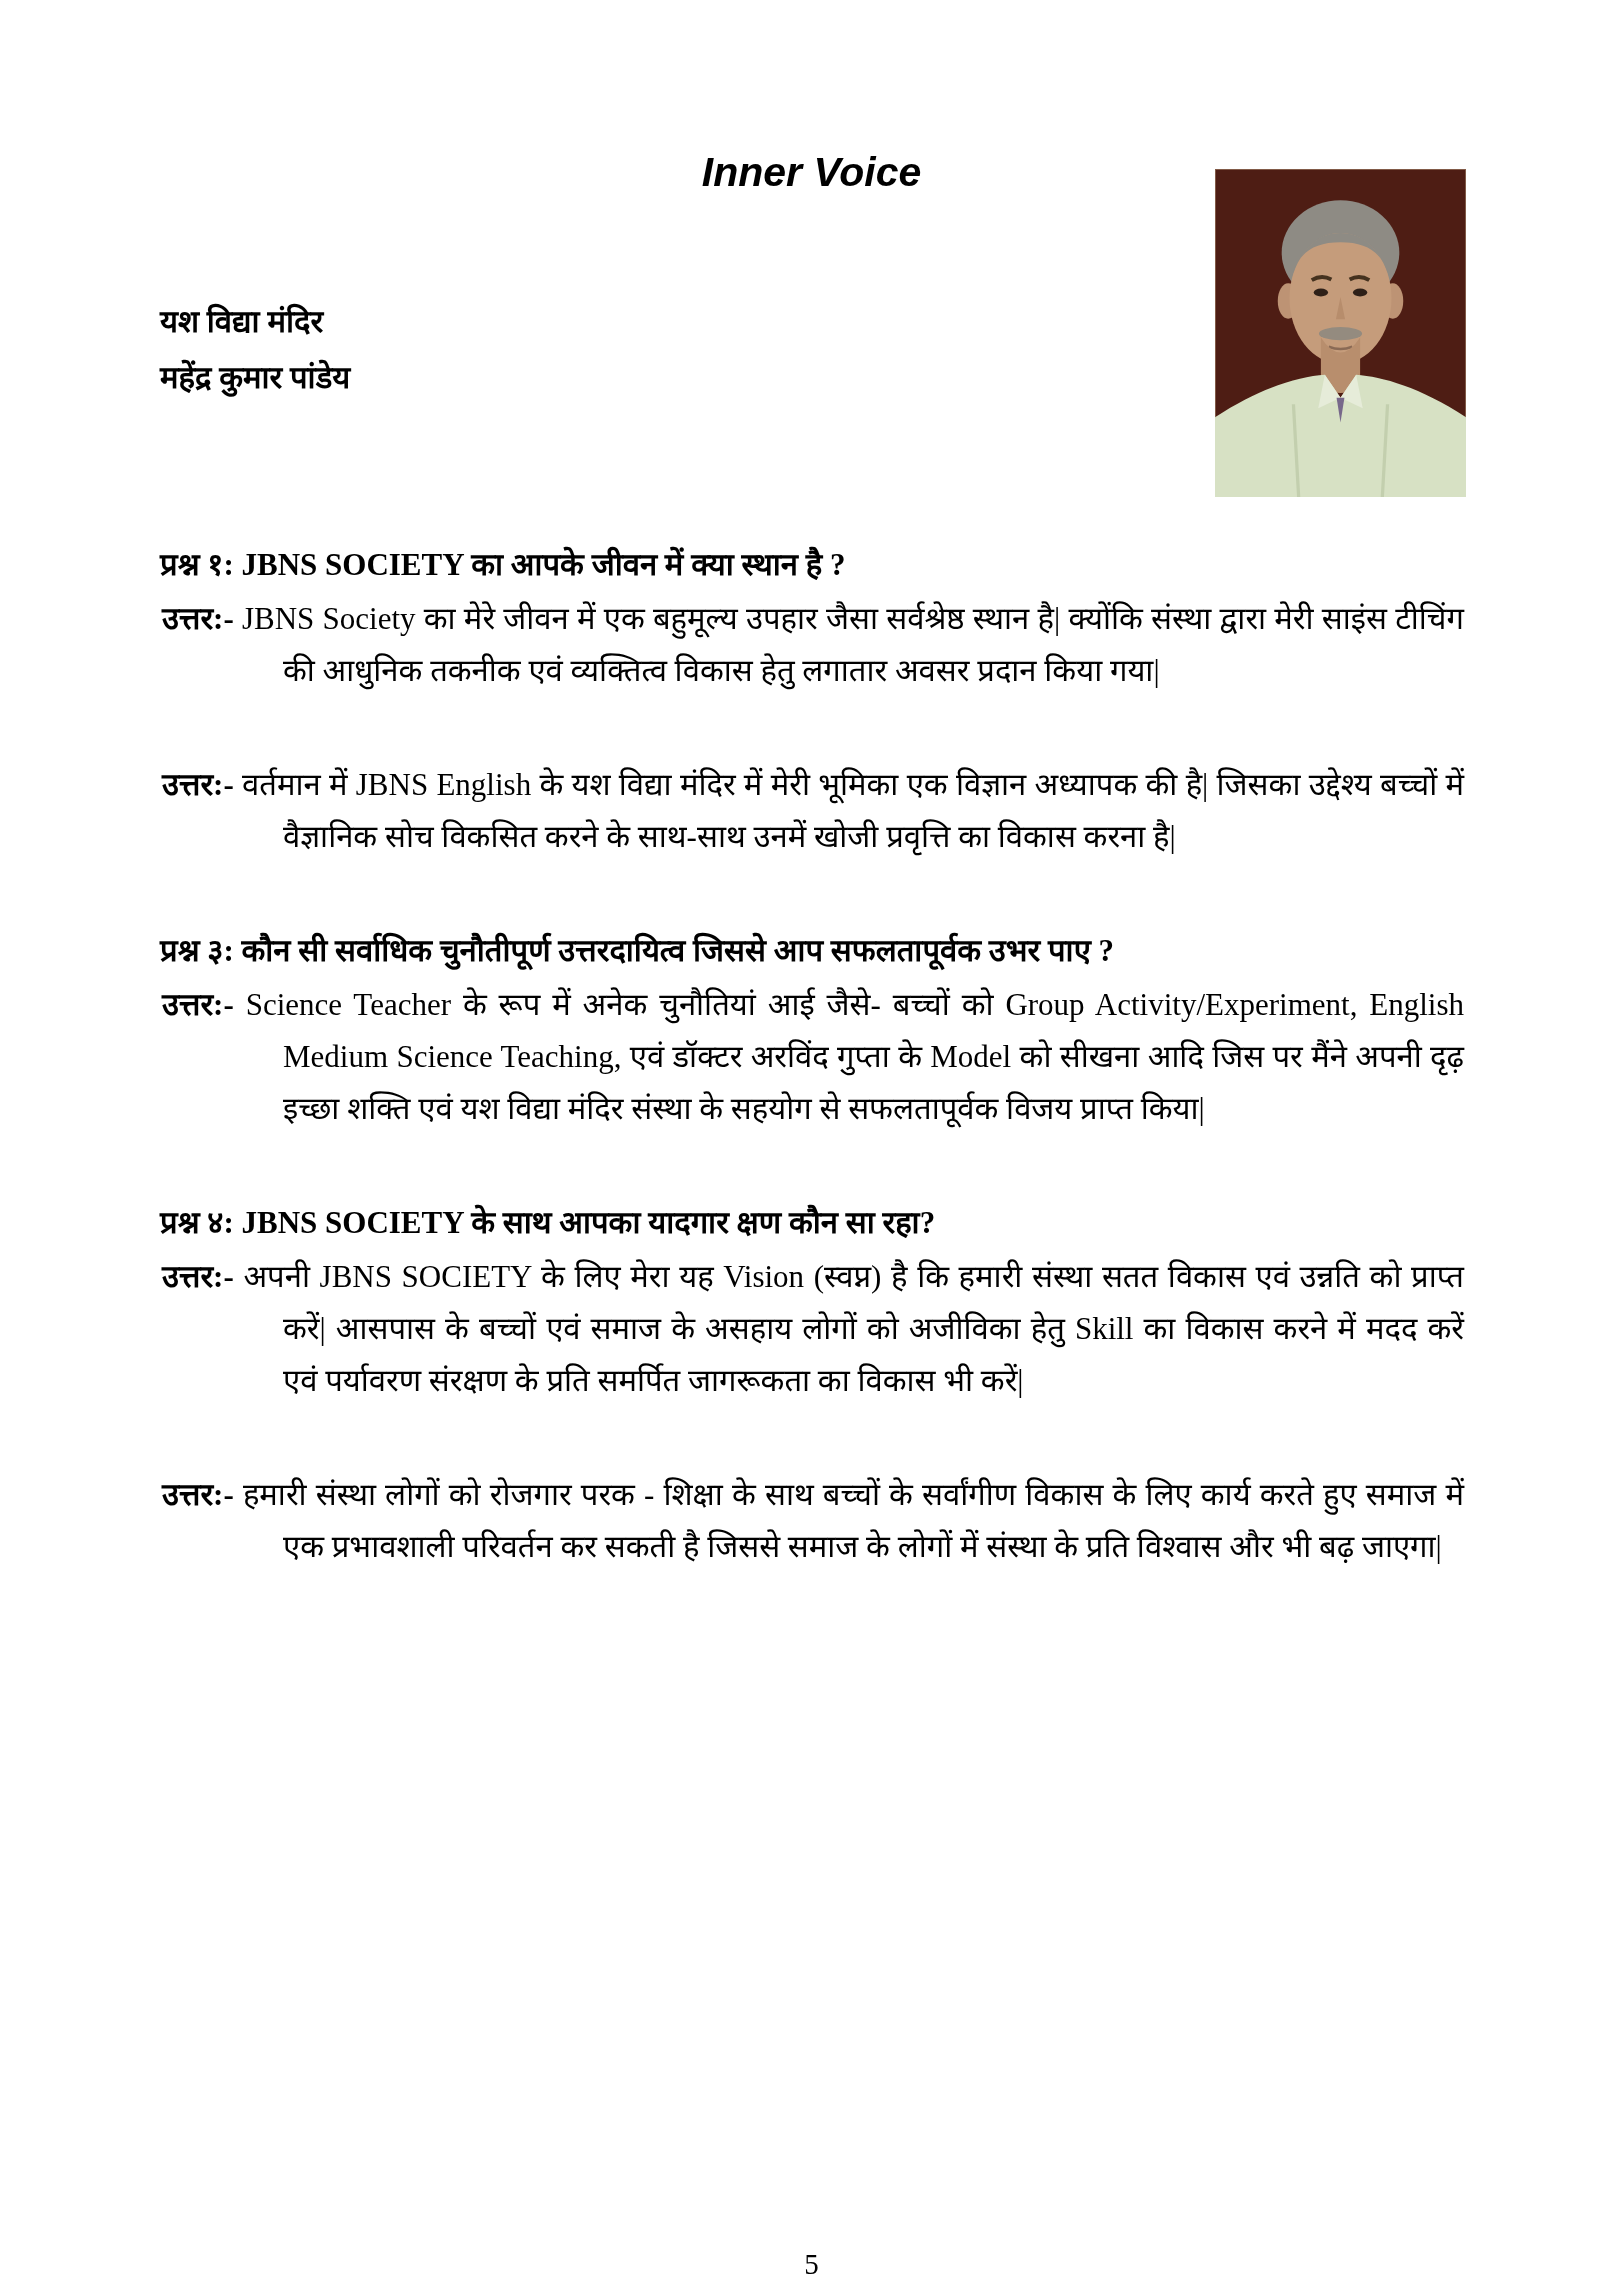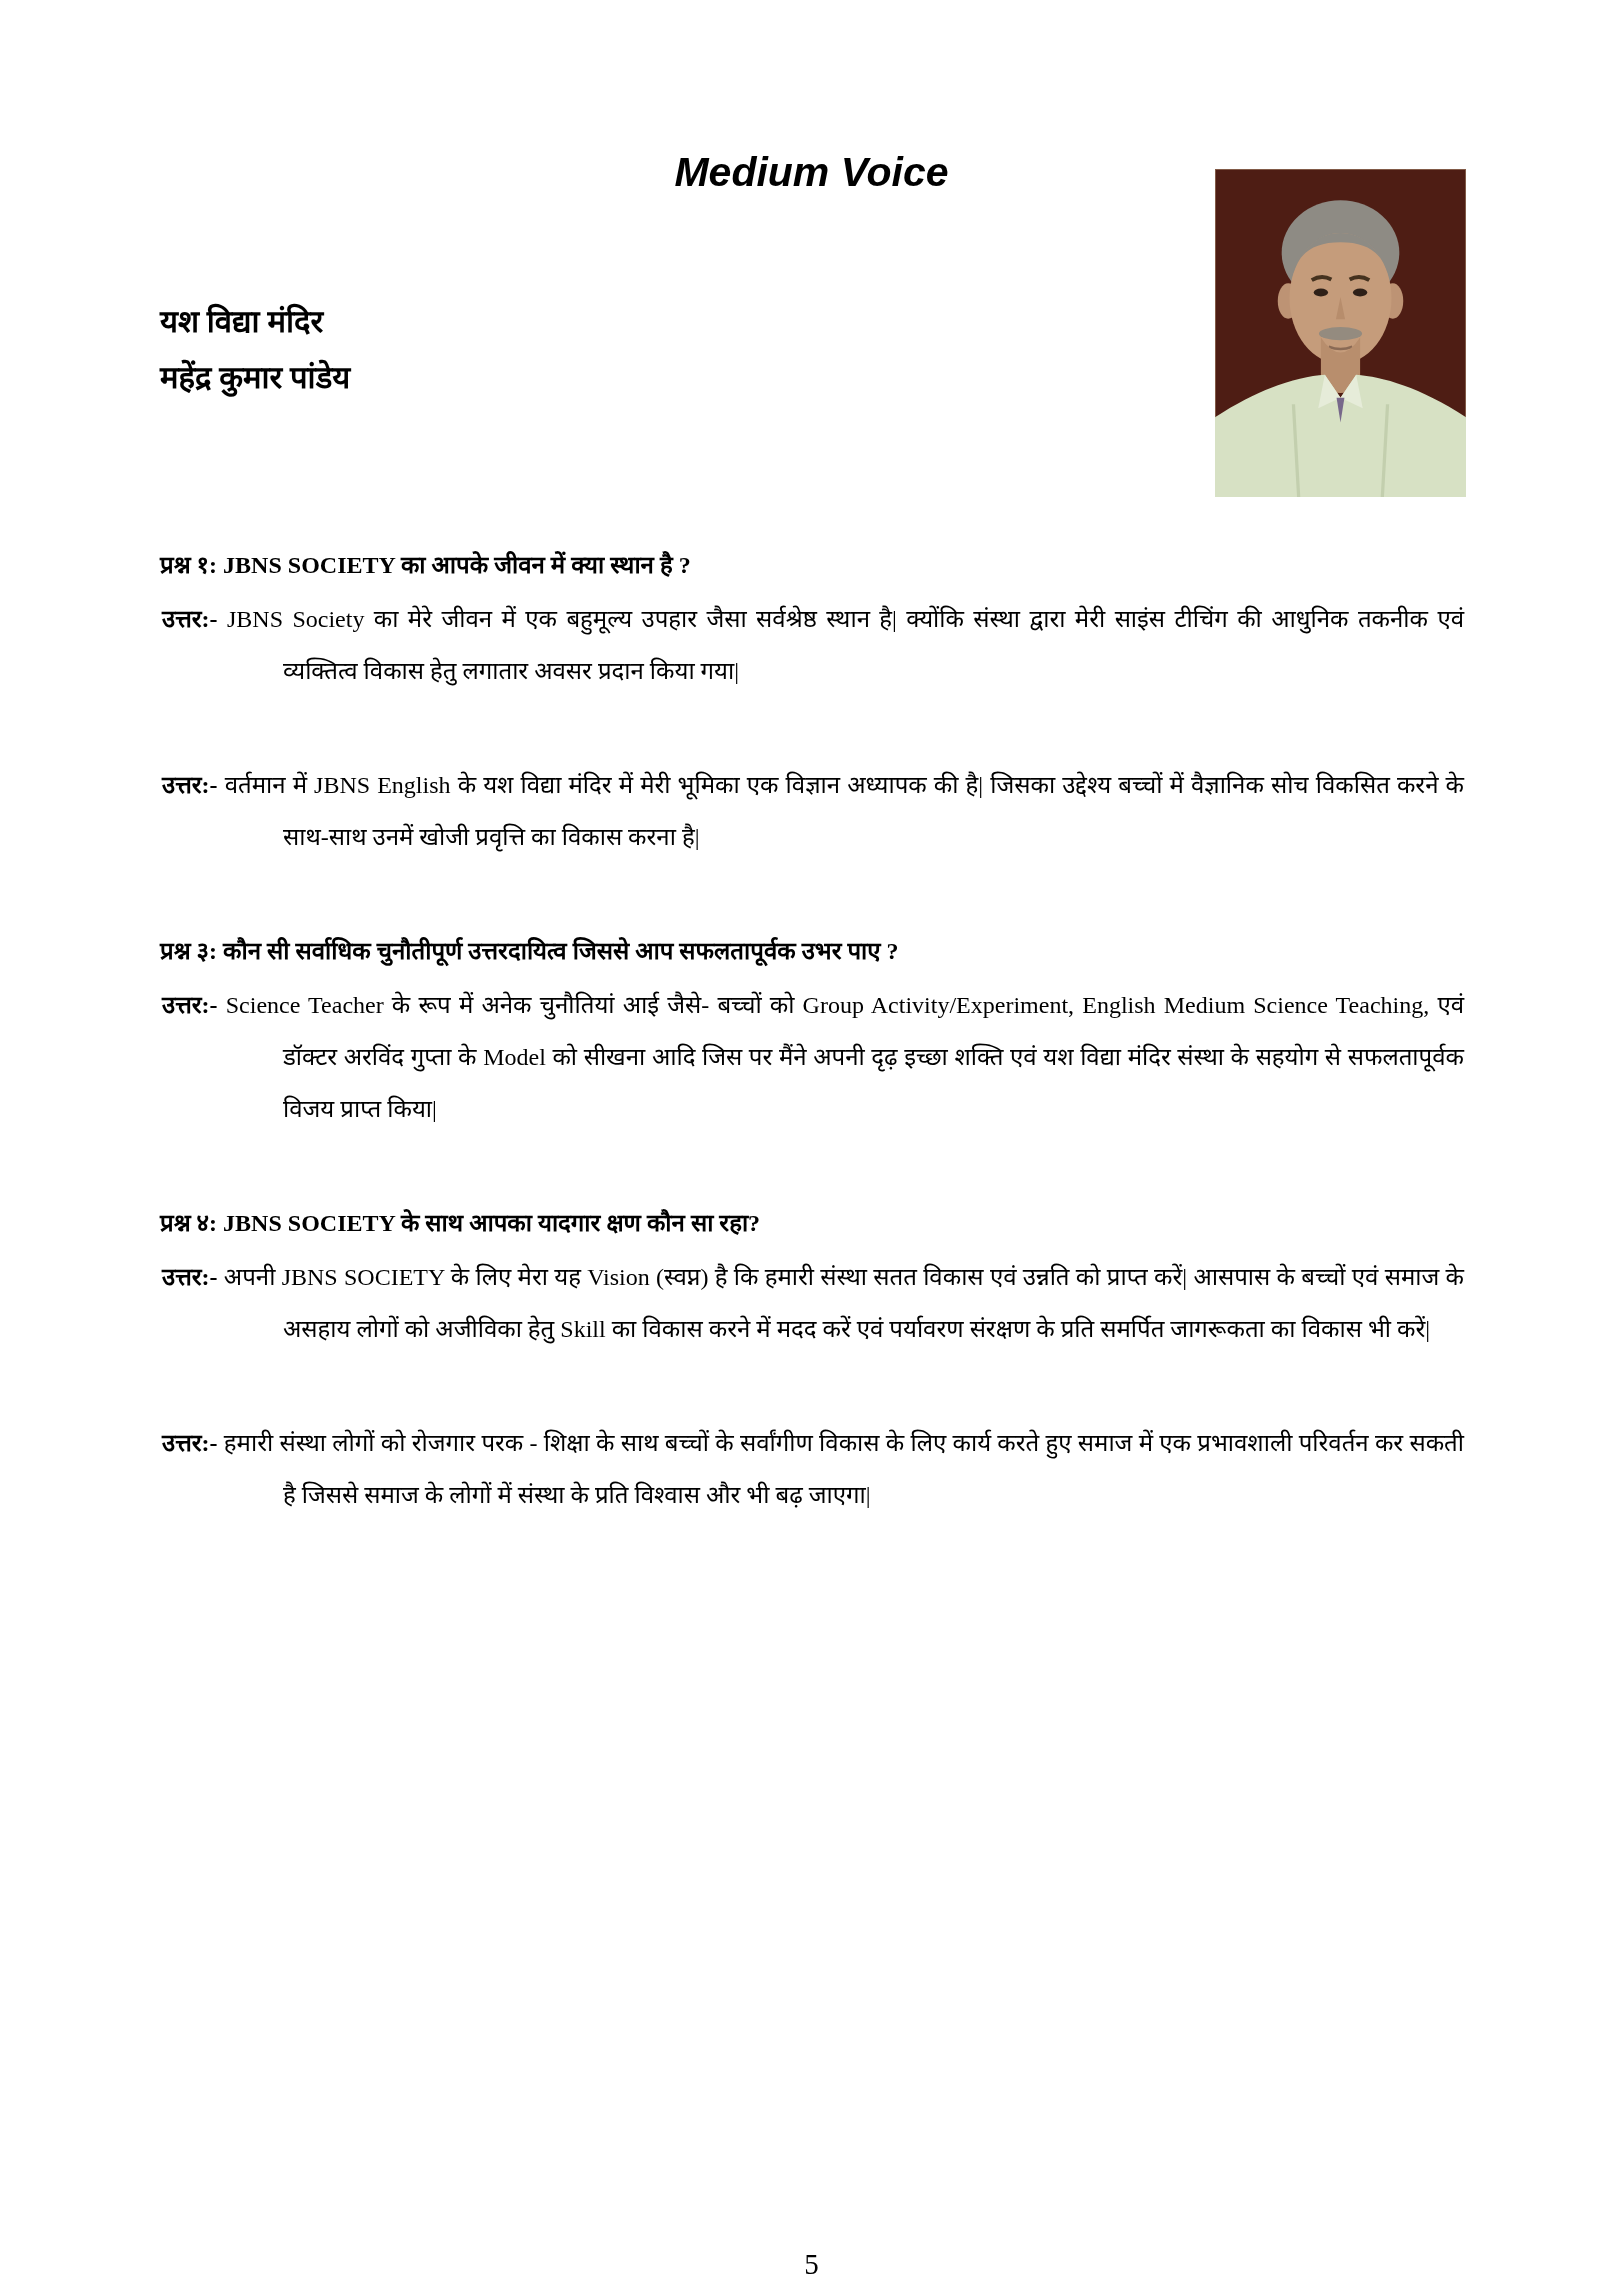--- a/index.html
+++ b/index.html
@@ -33,21 +33,21 @@
   .photo-frame svg { display: block; width: 100%; height: 100%; }
   .author-block {
     margin: 98px 0 0 160px;
     font-weight: bold;
     font-size: 31px;
     line-height: 56px;
   }
   .content {
     margin: 0 157px 0 160px;
   }
-  .qa-block { margin-top: 62px; font-size: 24px; line-height: 52px; }
+  .qa-block { margin-top: 62px; font-size: 31px; line-height: 52px; }
   .qa-block.first { margin-top: 133px; }
   .question {
     margin: 0;
     font-weight: bold;
     text-align: justify;
   }
   .answer {
     margin: 2px;
     text-align: justify;
     padding-left: 121px;
@@ -61,21 +61,21 @@
     right: 0;
     text-align: center;
     font-size: 29px;
   }
 </style>
 </head>
 <body>
 
 <div class="page">
 
-  <div class="doc-title">Medium Voice</div>
+  <div class="doc-title">Inner Voice</div>
 
   <div class="photo-frame">
     <svg viewBox="0 0 384 502" preserveAspectRatio="none">
       <rect x="0" y="0" width="384" height="502" fill="#4e1d14"></rect>
       <rect x="0" y="0" width="384" height="502" fill="none" stroke="#b79b7e" stroke-width="3" opacity="0.5"></rect>
       <ellipse cx="192" cy="128" rx="90" ry="80" fill="#8e8b84"></ellipse>
       <ellipse cx="112" cy="202" rx="16" ry="27" fill="#bd9374"></ellipse>
       <ellipse cx="272" cy="202" rx="16" ry="27" fill="#bd9374"></ellipse>
       <ellipse cx="192" cy="198" rx="78" ry="100" fill="#c59c7b"></ellipse>
       <path d="M116,170 C130,120 160,98 192,98 C224,98 254,120 268,170 C258,130 236,112 192,112 C148,112 126,130 116,170 Z" fill="#8e8b84"></path>

